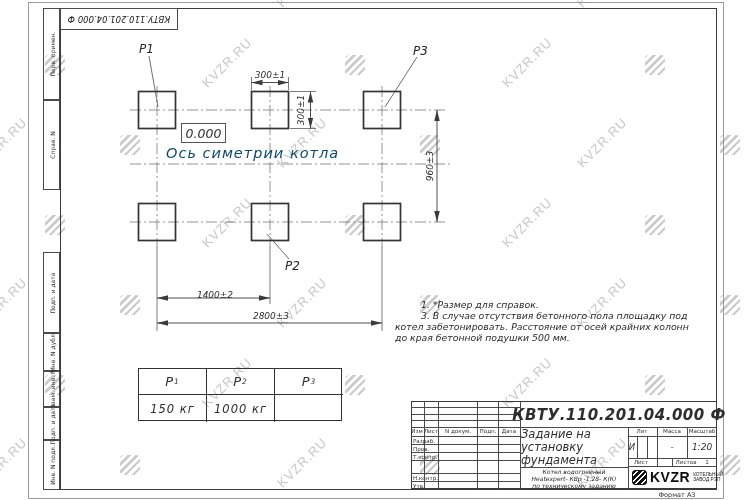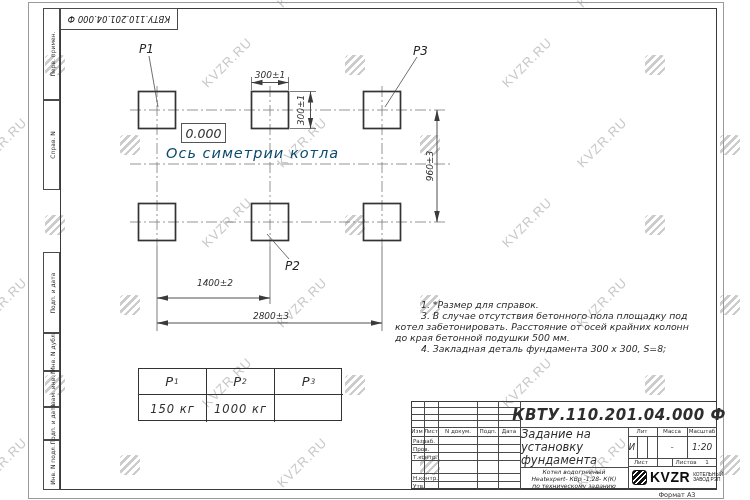--- a/index.html
+++ b/index.html
@@ -190,30 +190,29 @@
     </g>
   </svg>
 
   <span class="plabel" style="left:139px;top:42px;">P1</span>
   <span class="plabel" style="left:413px;top:44px;">P3</span>
   <span class="plabel" style="left:285px;top:259px;">P2</span>
 
   <span class="dimtext hctr" style="left:270px;top:80px;">300±1</span>
   <span class="dimtext vrot" style="left:301px;top:110px;">300±1</span>
   <span class="dimtext vrot" style="left:430px;top:166px;">960±3</span>
-  <span class="dimtext hctr" style="left:215px;top:288px;">1400±2</span>
+  <span class="dimtext hctr" style="left:215px;top:300px;">1400±2</span>
   <span class="dimtext hctr" style="left:271px;top:321px;">2800±3</span>
 
   <div id="level-mark" class="abs" style="left:181px;top:123px;width:43px;height:18px;">0.000</div>
   <span id="axis-label" class="abs" style="left:166px;top:145px;">Ось симетрии котла</span>
 
   <div id="notes" class="abs" style="left:395px;top:299px;width:298px;">
     <p>1. *Размер для справок.</p>
     <p>3. В случае отсутствия бетонного пола площадку под котел забетонировать. Расстояние от осей крайних колонн до края бетонной подушки 500 мм.</p>
-    <p>4. Закладная деталь фундамента  300 x 300, S=8;</p>
   </div>
 
   <div id="loads" class="abs" style="left:138px;top:368px;width:204px;height:53px;">
     <div class="cell hd">
         <span>P</span>
         <sub>1</sub>
       </div>
     <div class="cell hd">
         <span>P</span>
         <sub>2</sub>

